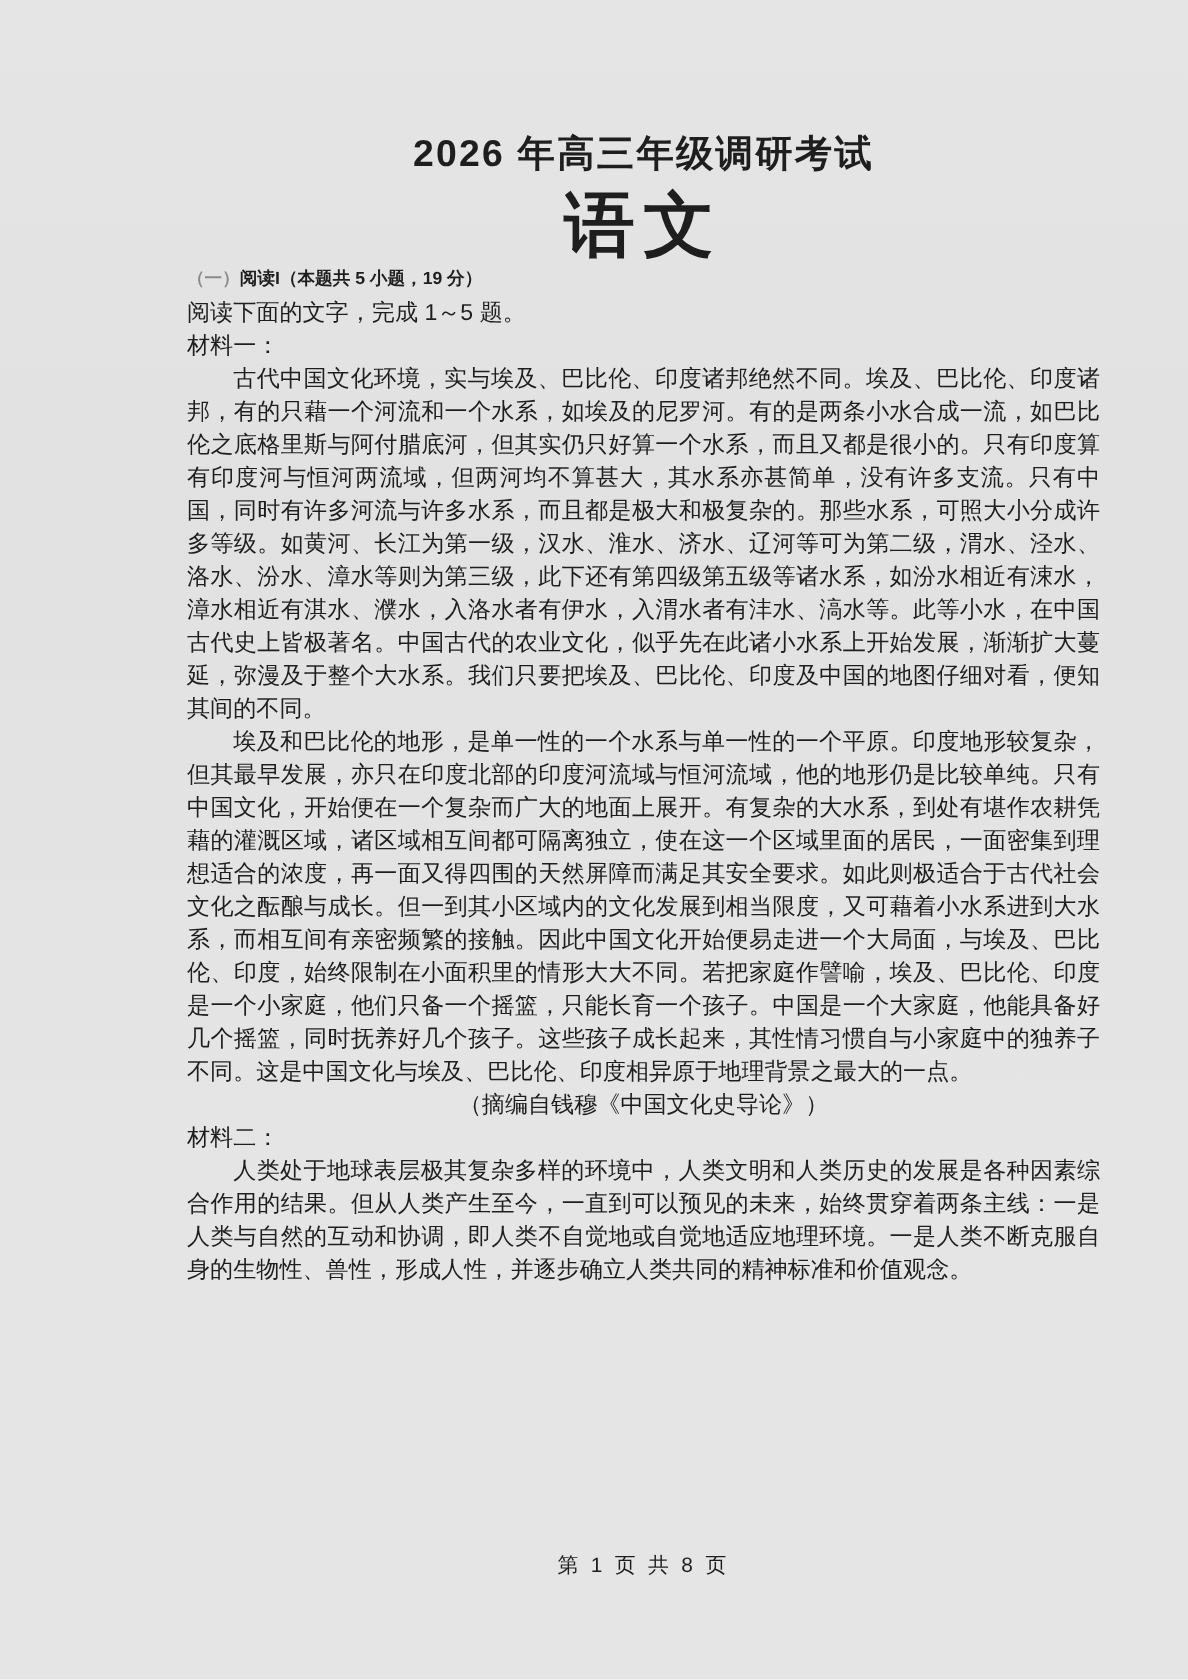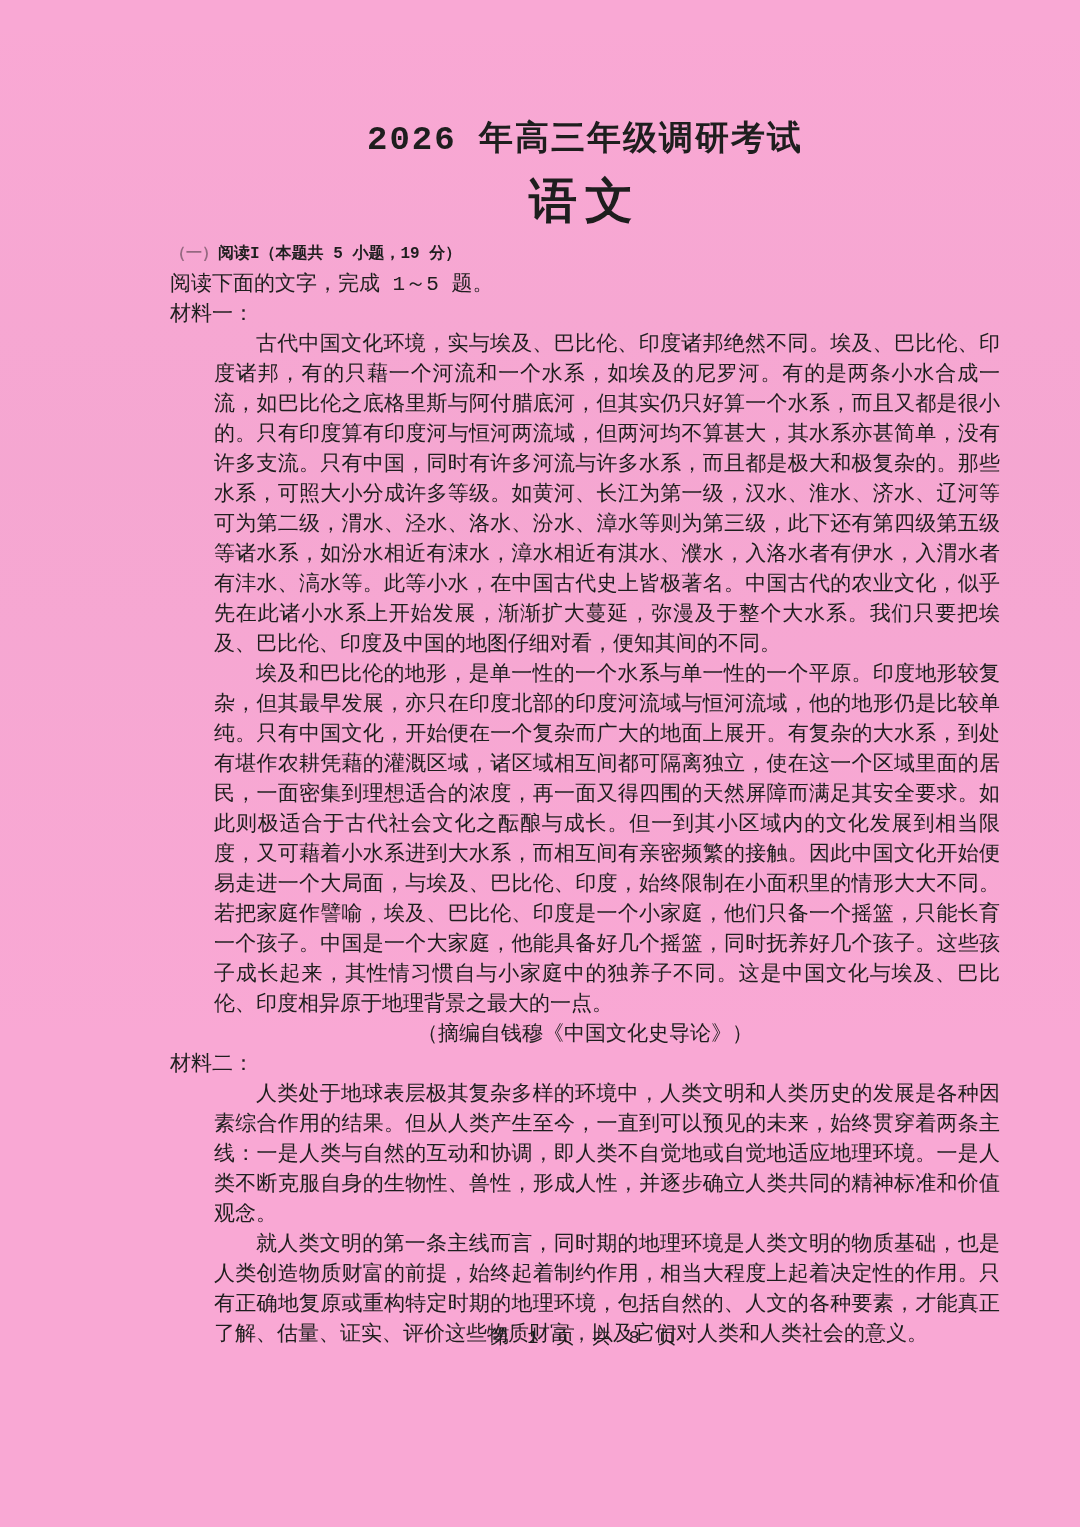--- a/index.html
+++ b/index.html
@@ -5,23 +5,23 @@
   html, body {
     margin: 0;
     padding: 0;
     background: #ffffff;
   }
   .page {
     position: relative;
     width: 1080px;
     height: 1527px;
     margin: 0 auto;
-    background: #f9a8d4;
+    background: #e5e5e5;
     color: #1e1e1e;
-    font-family: Liberation Mono, monospace;
+    font-family: Liberation Sans, sans-serif;
     overflow: hidden;
   }
   
   .page::before {
     content: "";
     position: absolute;
     inset: 0;
     background: linear-gradient(180deg, rgba(0,0,0,0) 0%, rgba(120,120,120,0.03) 30%, rgba(0,0,0,0) 70%);
     pointer-events: none;
   }
@@ -34,21 +34,21 @@
   .title {
     margin: 0;
     font-size: 34px;
     line-height: 44px;
     font-weight: bold;
     text-align: center;
     letter-spacing: 2px;
   }
   .subject {
     margin: 10px 0 0 0;
-    font-size: 48px;
+    font-size: 64px;
     line-height: 64px;
     font-weight: bold;
     text-align: center;
     letter-spacing: 8px;
   }
   .section-heading {
     margin-top: 16px;
     font-size: 24px;
     line-height: 32px;
     font-weight: bold;
@@ -66,30 +66,29 @@
   .material-label,
   .body-para,
   .attribution {
     font-size: 21px;
     line-height: 30px;
   }
   .body-para {
     text-align: justify;
     text-justify: inter-character;
     text-indent: 2em;
-    margin-left: 44px;
   }
   .attribution {
     text-align: center;
   }
   .footer {
     position: absolute;
     left: 170px;
     width: 830px;
-    top: 1324px;
+    top: 1410px;
     text-align: center;
     font-size: 19px;
     line-height: 28px;
     letter-spacing: 3px;
   }
 </style>
 </head>
 <body>
 
 <div class="page">
@@ -109,19 +108,18 @@
     <p class="body-para">古代中国文化环境，实与埃及、巴比伦、印度诸邦绝然不同。埃及、巴比伦、印度诸邦，有的只藉一个河流和一个水系，如埃及的尼罗河。有的是两条小水合成一流，如巴比伦之底格里斯与阿付腊底河，但其实仍只好算一个水系，而且又都是很小的。只有印度算有印度河与恒河两流域，但两河均不算甚大，其水系亦甚简单，没有许多支流。只有中国，同时有许多河流与许多水系，而且都是极大和极复杂的。那些水系，可照大小分成许多等级。如黄河、长江为第一级，汉水、淮水、济水、辽河等可为第二级，渭水、泾水、洛水、汾水、漳水等则为第三级，此下还有第四级第五级等诸水系，如汾水相近有涑水，漳水相近有淇水、濮水，入洛水者有伊水，入渭水者有沣水、滈水等。此等小水，在中国古代史上皆极著名。中国古代的农业文化，似乎先在此诸小水系上开始发展，渐渐扩大蔓延，弥漫及于整个大水系。我们只要把埃及、巴比伦、印度及中国的地图仔细对看，便知其间的不同。</p>
 
     <p class="body-para">埃及和巴比伦的地形，是单一性的一个水系与单一性的一个平原。印度地形较复杂，但其最早发展，亦只在印度北部的印度河流域与恒河流域，他的地形仍是比较单纯。只有中国文化，开始便在一个复杂而广大的地面上展开。有复杂的大水系，到处有堪作农耕凭藉的灌溉区域，诸区域相互间都可隔离独立，使在这一个区域里面的居民，一面密集到理想适合的浓度，再一面又得四围的天然屏障而满足其安全要求。如此则极适合于古代社会文化之酝酿与成长。但一到其小区域内的文化发展到相当限度，又可藉着小水系进到大水系，而相互间有亲密频繁的接触。因此中国文化开始便易走进一个大局面，与埃及、巴比伦、印度，始终限制在小面积里的情形大大不同。若把家庭作譬喻，埃及、巴比伦、印度是一个小家庭，他们只备一个摇篮，只能长育一个孩子。中国是一个大家庭，他能具备好几个摇篮，同时抚养好几个孩子。这些孩子成长起来，其性情习惯自与小家庭中的独养子不同。这是中国文化与埃及、巴比伦、印度相异原于地理背景之最大的一点。</p>
 
     <p class="attribution">（摘编自钱穆《中国文化史导论》）</p>
 
     <p class="material-label">材料二：</p>
 
     <p class="body-para">人类处于地球表层极其复杂多样的环境中，人类文明和人类历史的发展是各种因素综合作用的结果。但从人类产生至今，一直到可以预见的未来，始终贯穿着两条主线：一是人类与自然的互动和协调，即人类不自觉地或自觉地适应地理环境。一是人类不断克服自身的生物性、兽性，形成人性，并逐步确立人类共同的精神标准和价值观念。</p>
 
-    <p class="body-para">就人类文明的第一条主线而言，同时期的地理环境是人类文明的物质基础，也是人类创造物质财富的前提，始终起着制约作用，相当大程度上起着决定性的作用。只有正确地复原或重构特定时期的地理环境，包括自然的、人文的各种要素，才能真正了解、估量、证实、评价这些物质财富，以及它们对人类和人类社会的意义。</p>
 
 
   </div>
 
   <div class="footer">第 1 页 共 8 页</div>
 </div>
 
 </body></html>

